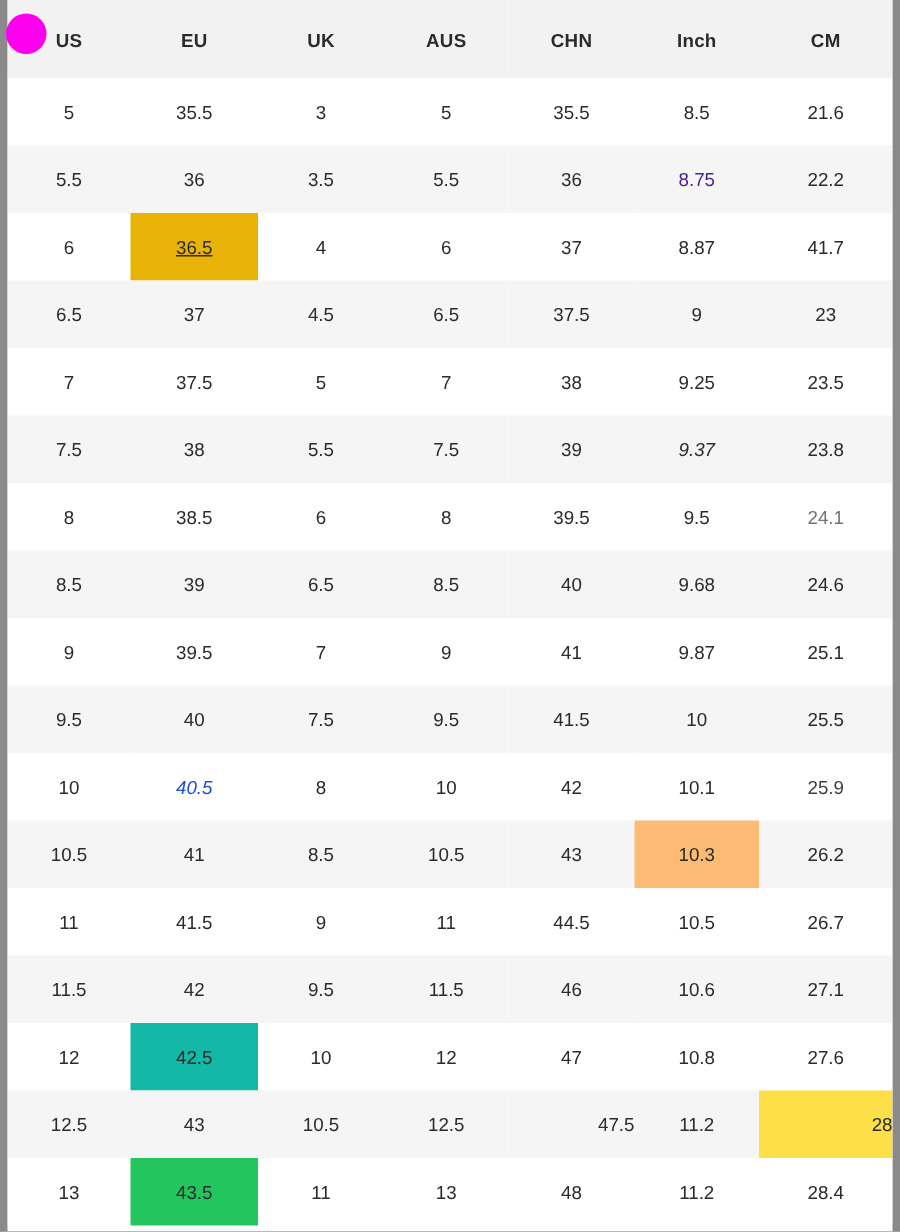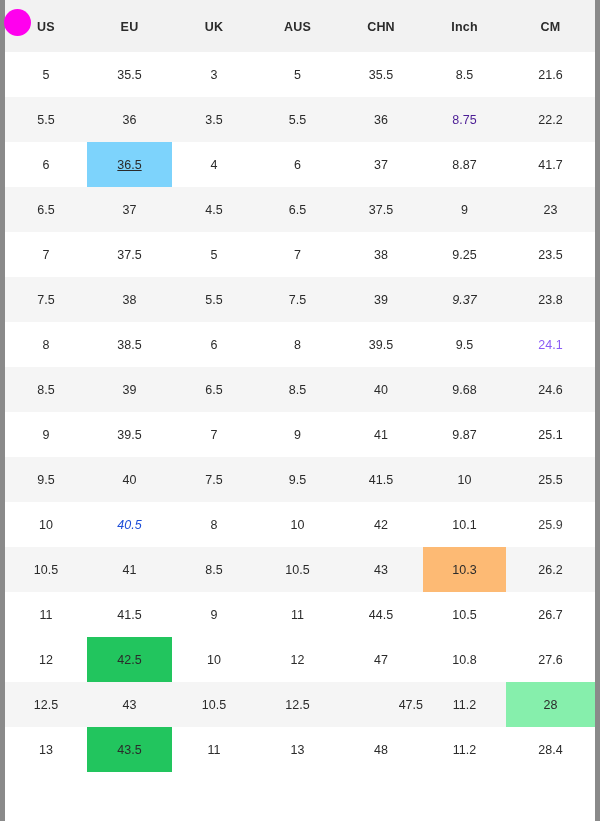--- a/index.html
+++ b/index.html
@@ -130,21 +130,21 @@
             <td style="background: rgb(245, 245, 245); color: rgb(43, 43, 43);">5.5</td>
             <td style="background: rgb(245, 245, 245); color: rgb(43, 43, 43);">36</td>
             <td style="background: rgb(245, 245, 245); color: rgb(43, 43, 43);">3.5</td>
             <td style="background: rgb(245, 245, 245); color: rgb(43, 43, 43);">5.5</td>
             <td style="background: rgb(245, 245, 245); color: rgb(43, 43, 43);">36</td>
             <td style="background: rgb(245, 245, 245); color: #4c1d95;">8.75</td>
             <td style="background: rgb(245, 245, 245); color: rgb(43, 43, 43);">22.2</td>
           </tr>
           <tr>
             <td style="background: rgb(255, 255, 255); color: rgb(43, 43, 43);">6</td>
-            <td style="background: #7dd3fc; color: rgb(43, 43, 43); text-decoration: underline;">36.5</td>
+            <td style="background: #eab308; color: rgb(43, 43, 43); text-decoration: underline;">36.5</td>
             <td style="background: rgb(255, 255, 255); color: rgb(43, 43, 43);">4</td>
             <td style="background: rgb(255, 255, 255); color: rgb(43, 43, 43);">6</td>
             <td style="background: rgb(255, 255, 255); color: rgb(43, 43, 43);">37</td>
             <td style="background: rgb(255, 255, 255); color: rgb(43, 43, 43);">8.87</td>
             <td style="background: rgb(255, 255, 255); color: rgb(43, 43, 43);">41.7</td>
           </tr>
           <tr class="alt">
             <td style="background: rgb(245, 245, 245); color: rgb(43, 43, 43);">6.5</td>
             <td style="background: rgb(245, 245, 245); color: rgb(43, 43, 43);">37</td>
             <td style="background: rgb(245, 245, 245); color: rgb(43, 43, 43);">4.5</td>
@@ -171,21 +171,21 @@
             <td style="background: rgb(245, 245, 245); color: rgb(43, 43, 43); font-style: italic;">9.37</td>
             <td style="background: rgb(245, 245, 245); color: rgb(43, 43, 43);">23.8</td>
           </tr>
           <tr>
             <td style="background: rgb(255, 255, 255); color: rgb(43, 43, 43);">8</td>
             <td style="background: rgb(255, 255, 255); color: rgb(43, 43, 43);">38.5</td>
             <td style="background: rgb(255, 255, 255); color: rgb(43, 43, 43);">6</td>
             <td style="background: rgb(255, 255, 255); color: rgb(43, 43, 43);">8</td>
             <td style="background: rgb(255, 255, 255); color: rgb(43, 43, 43);">39.5</td>
             <td style="background: rgb(255, 255, 255); color: rgb(43, 43, 43);">9.5</td>
-            <td style="background: rgb(255, 255, 255); color: #8b5cf6;">24.1</td>
+            <td style="background: rgb(255, 255, 255); color: #737373;">24.1</td>
           </tr>
           <tr class="alt">
             <td style="background: rgb(245, 245, 245); color: rgb(43, 43, 43);">8.5</td>
             <td style="background: rgb(245, 245, 245); color: rgb(43, 43, 43);">39</td>
             <td style="background: rgb(245, 245, 245); color: rgb(43, 43, 43);">6.5</td>
             <td style="background: rgb(245, 245, 245); color: rgb(43, 43, 43);">8.5</td>
             <td style="background: rgb(245, 245, 245); color: rgb(43, 43, 43);">40</td>
             <td style="background: rgb(245, 245, 245); color: rgb(43, 43, 43);">9.68</td>
             <td style="background: rgb(245, 245, 245); color: rgb(43, 43, 43);">24.6</td>
           </tr>
@@ -227,37 +227,46 @@
           </tr>
           <tr>
             <td style="background: rgb(255, 255, 255); color: rgb(43, 43, 43);">11</td>
             <td style="background: rgb(255, 255, 255); color: rgb(43, 43, 43);">41.5</td>
             <td style="background: rgb(255, 255, 255); color: rgb(43, 43, 43);">9</td>
             <td style="background: rgb(255, 255, 255); color: rgb(43, 43, 43);">11</td>
             <td style="background: rgb(255, 255, 255); color: rgb(43, 43, 43);">44.5</td>
             <td style="background: rgb(255, 255, 255); color: rgb(43, 43, 43);">10.5</td>
             <td style="background: rgb(255, 255, 255); color: rgb(43, 43, 43);">26.7</td>
           </tr>
+          <tr class="alt">
+            <td style="background: rgb(245, 245, 245); color: rgb(43, 43, 43);">11.5</td>
+            <td style="background: rgb(245, 245, 245); color: rgb(43, 43, 43);">42</td>
+            <td style="background: rgb(245, 245, 245); color: rgb(43, 43, 43);">9.5</td>
+            <td style="background: rgb(245, 245, 245); color: rgb(43, 43, 43);">11.5</td>
+            <td style="background: rgb(245, 245, 245); color: rgb(43, 43, 43);">46</td>
+            <td style="background: rgb(245, 245, 245); color: rgb(43, 43, 43);">10.6</td>
+            <td style="background: rgb(245, 245, 245); color: rgb(43, 43, 43);">27.1</td>
+          </tr>
           <tr>
             <td style="background: rgb(255, 255, 255); color: rgb(43, 43, 43);">12</td>
-            <td style="background: #22c55e; color: rgb(43, 43, 43);">42.5</td>
+            <td style="background: #14b8a6; color: rgb(43, 43, 43);">42.5</td>
             <td style="background: rgb(255, 255, 255); color: rgb(43, 43, 43);">10</td>
             <td style="background: rgb(255, 255, 255); color: rgb(43, 43, 43);">12</td>
             <td style="background: rgb(255, 255, 255); color: rgb(43, 43, 43);">47</td>
             <td style="background: rgb(255, 255, 255); color: rgb(43, 43, 43);">10.8</td>
             <td style="background: rgb(255, 255, 255); color: rgb(43, 43, 43);">27.6</td>
           </tr>
           <tr class="alt">
             <td style="background: rgb(245, 245, 245); color: rgb(43, 43, 43);">12.5</td>
             <td style="background: rgb(245, 245, 245); color: rgb(43, 43, 43);">43</td>
             <td style="background: rgb(245, 245, 245); color: rgb(43, 43, 43);">10.5</td>
             <td style="background: rgb(245, 245, 245); color: rgb(43, 43, 43);">12.5</td>
             <td style="background: rgb(245, 245, 245); color: rgb(43, 43, 43); text-align: right;">47.5</td>
             <td style="background: rgb(245, 245, 245); color: rgb(43, 43, 43);">11.2</td>
-            <td style="background: #86efac; color: rgb(43, 43, 43);">28</td>
+            <td style="background: #fde047; color: rgb(43, 43, 43); text-align: right;">28</td>
           </tr>
           <tr>
             <td style="background: rgb(255, 255, 255); color: rgb(43, 43, 43);">13</td>
             <td style="background: #22c55e; color: rgb(43, 43, 43);">43.5</td>
             <td style="background: rgb(255, 255, 255); color: rgb(43, 43, 43);">11</td>
             <td style="background: rgb(255, 255, 255); color: rgb(43, 43, 43);">13</td>
             <td style="background: rgb(255, 255, 255); color: rgb(43, 43, 43);">48</td>
             <td style="background: rgb(255, 255, 255); color: rgb(43, 43, 43);">11.2</td>
             <td style="background: rgb(255, 255, 255); color: rgb(43, 43, 43);">28.4</td>
           </tr>

